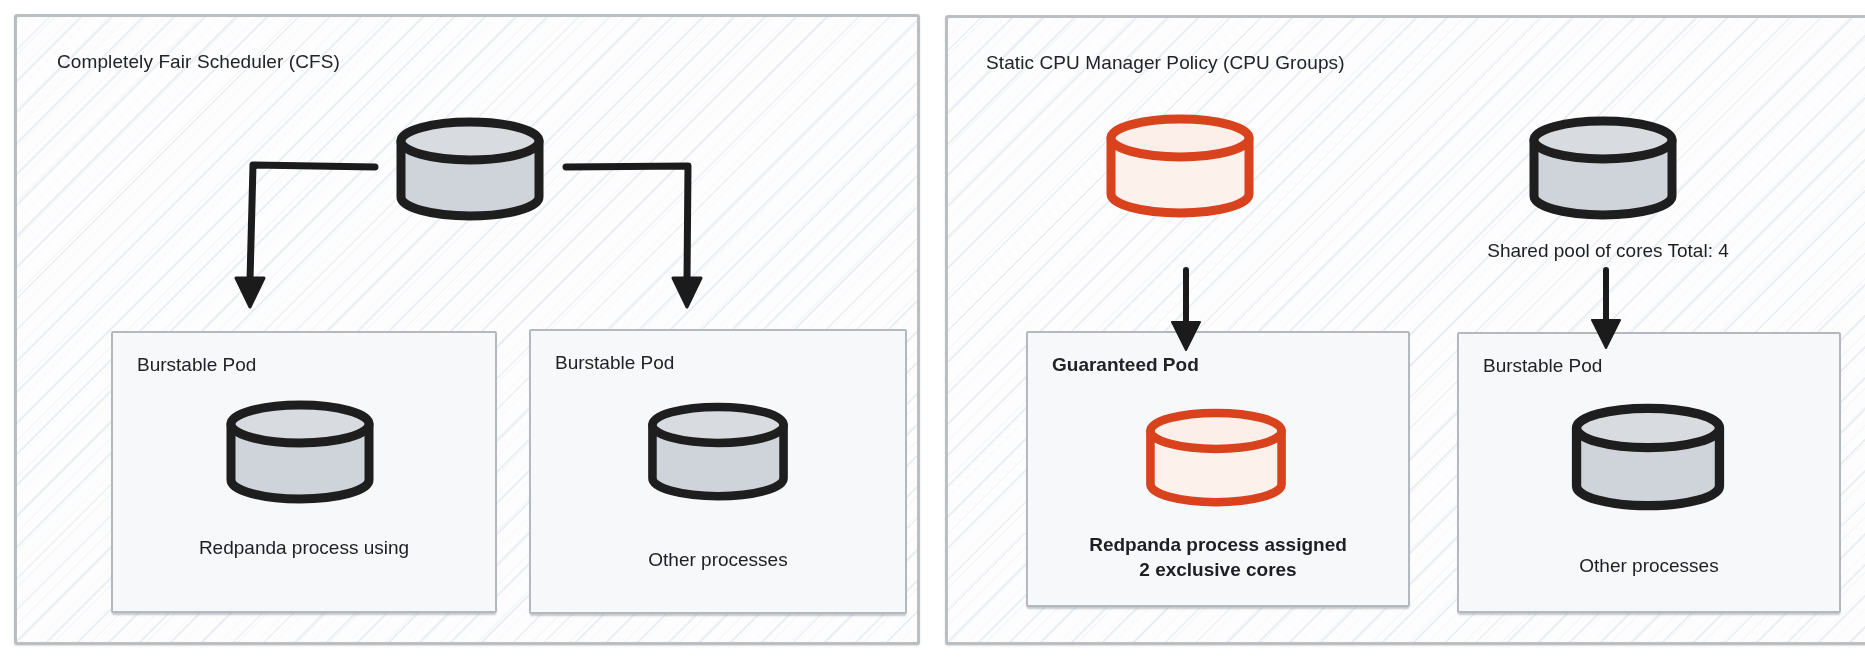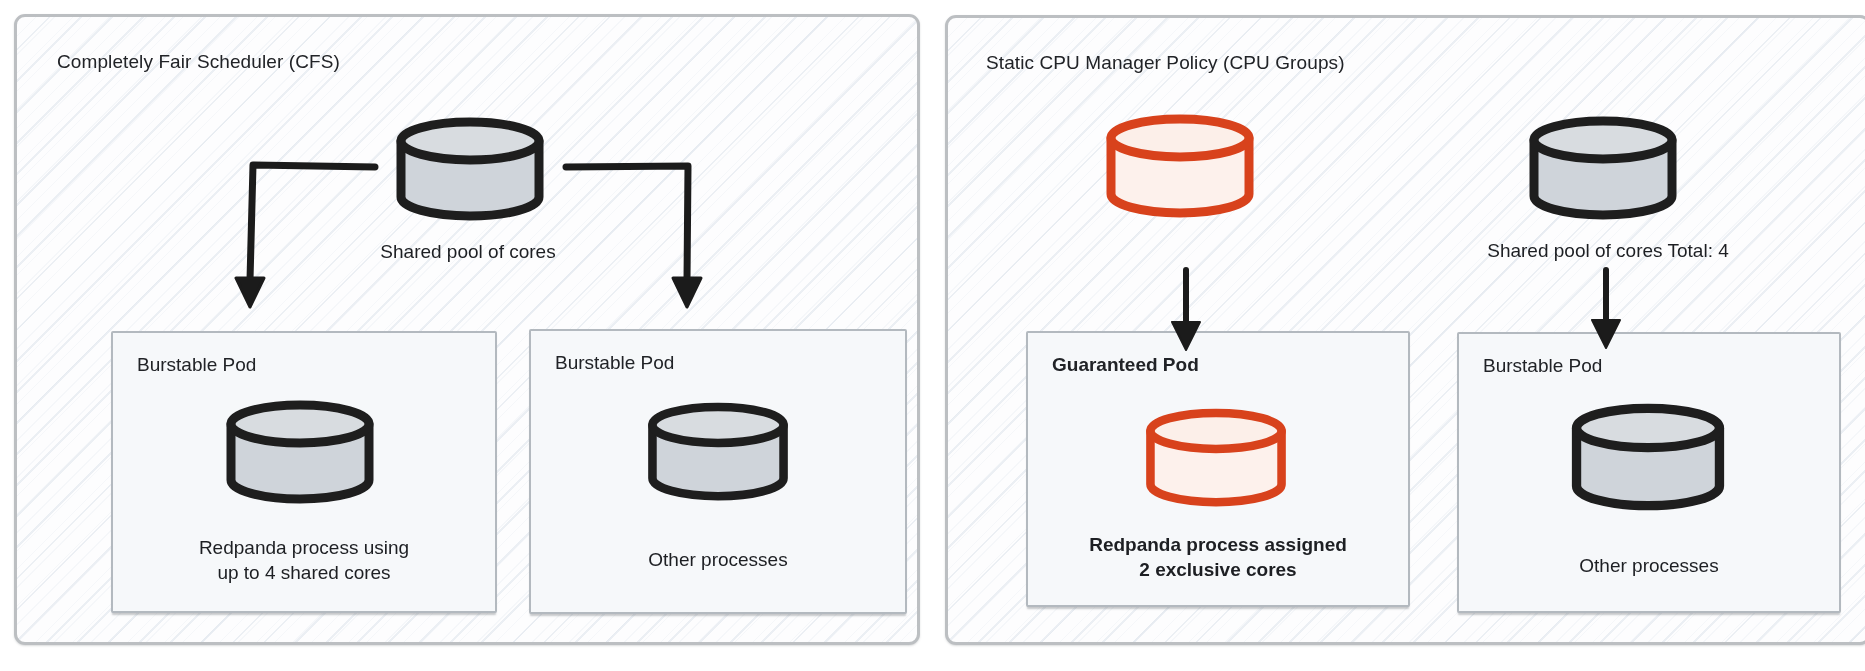--- a/index.html
+++ b/index.html
@@ -2,21 +2,21 @@
 <html><head>
 <meta charset="utf-8">
 <style>
   html,body{margin:0;padding:0;}
   body{
     width:1865px;height:671px;position:relative;background:#ffffff;
     font-family:"Liberation Sans", sans-serif;color:#1f2124;overflow:hidden;
     -webkit-font-smoothing:antialiased;
   }
   .panel{
-    position:absolute;border:3px solid #bcbfc2;border-radius:11px;
+    position:absolute;border:3px solid #bcbfc2;border-radius:3px;
     background-color:#fdfdfe;
     background-image:
       repeating-linear-gradient(135deg, rgba(210,219,229,0.40) 0px, rgba(210,219,229,0.40) 2px, transparent 2px, transparent 22px),
       repeating-linear-gradient(135deg, rgba(222,229,237,0.25) 0px, rgba(222,229,237,0.25) 1px, transparent 1px, transparent 13px);
     box-shadow:0 1px 2px rgba(150,153,156,0.35);
   }
   #panel-left{left:14px;top:14px;width:900px;height:625px;}
   #panel-right{left:945px;top:15px;width:900px;height:624px;padding-left:20px;}
   .panel-title{
     position:absolute;font-size:19px;line-height:24px;color:#212327;
@@ -47,21 +47,20 @@
   <div class="panel-title" style="left:40px;top:33px;">Completely Fair Scheduler (CFS)</div>
 
   <div class="cyl" style="left:373px;top:97px;">
     <svg width="160" height="112" viewBox="0 0 160 112">
       <path d="M11 27 V83 A69 19 0 0 0 149 83 V27" fill="#cfd4da" stroke="#1e1e1e" stroke-width="9" stroke-linejoin="round" stroke-linecap="round"></path>
       <ellipse cx="80" cy="27" rx="69" ry="19" fill="#d8dce0" stroke="#1e1e1e" stroke-width="9"></ellipse>
     </svg>
   </div>
 
   <div class="pool-label" style="left:291px;top:222px;width:320px;">
-    <div>Shared pool of cores</div>
   </div>
 
   <svg class="overlay" width="900" height="625">
     <g>
       <path d="M358 150 L236 148 L233 263" fill="none" stroke="#1b1b1b" stroke-width="7" stroke-linejoin="round" stroke-linecap="round"></path>
       <path d="M219 261 L247 261 L233 290 Z" fill="#1b1b1b" stroke="#1b1b1b" stroke-width="3" stroke-linejoin="round"></path>
     </g>
     <g>
       <path d="M549 150 L671 149 L670 263" fill="none" stroke="#1b1b1b" stroke-width="7" stroke-linejoin="round" stroke-linecap="round"></path>
       <path d="M656 261 L684 261 L670 290 Z" fill="#1b1b1b" stroke="#1b1b1b" stroke-width="3" stroke-linejoin="round"></path>
@@ -71,21 +70,20 @@
   <div class="pod" style="left:54px;top:314px;width:382px;height:278px;">
     <div class="pod-title">Burstable Pod</div>
     <div class="cyl" style="left:107px;top:64px;">
       <svg width="160" height="112" viewBox="0 0 160 112">
         <path d="M11 27 V83 A69 19 0 0 0 149 83 V27" fill="#cfd4da" stroke="#1e1e1e" stroke-width="9" stroke-linejoin="round" stroke-linecap="round"></path>
         <ellipse cx="80" cy="27" rx="69" ry="19" fill="#d8dce0" stroke="#1e1e1e" stroke-width="9"></ellipse>
       </svg>
     </div>
     <div class="pod-caption" style="top:202px;">
       <div>Redpanda process using</div>
-      <div>up to 4 shared cores</div>
     </div>
   </div>
 
   <div class="pod" style="left:472px;top:312px;width:374px;height:281px;">
     <div class="pod-title">Burstable Pod</div>
     <div class="cyl" style="left:111px;top:68px;">
       <svg width="152" height="107" viewBox="0 0 160 112">
         <path d="M11 27 V83 A69 19 0 0 0 149 83 V27" fill="#cfd4da" stroke="#1e1e1e" stroke-width="9" stroke-linejoin="round" stroke-linecap="round"></path>
         <ellipse cx="80" cy="27" rx="69" ry="19" fill="#d8dce0" stroke="#1e1e1e" stroke-width="9"></ellipse>
       </svg>

